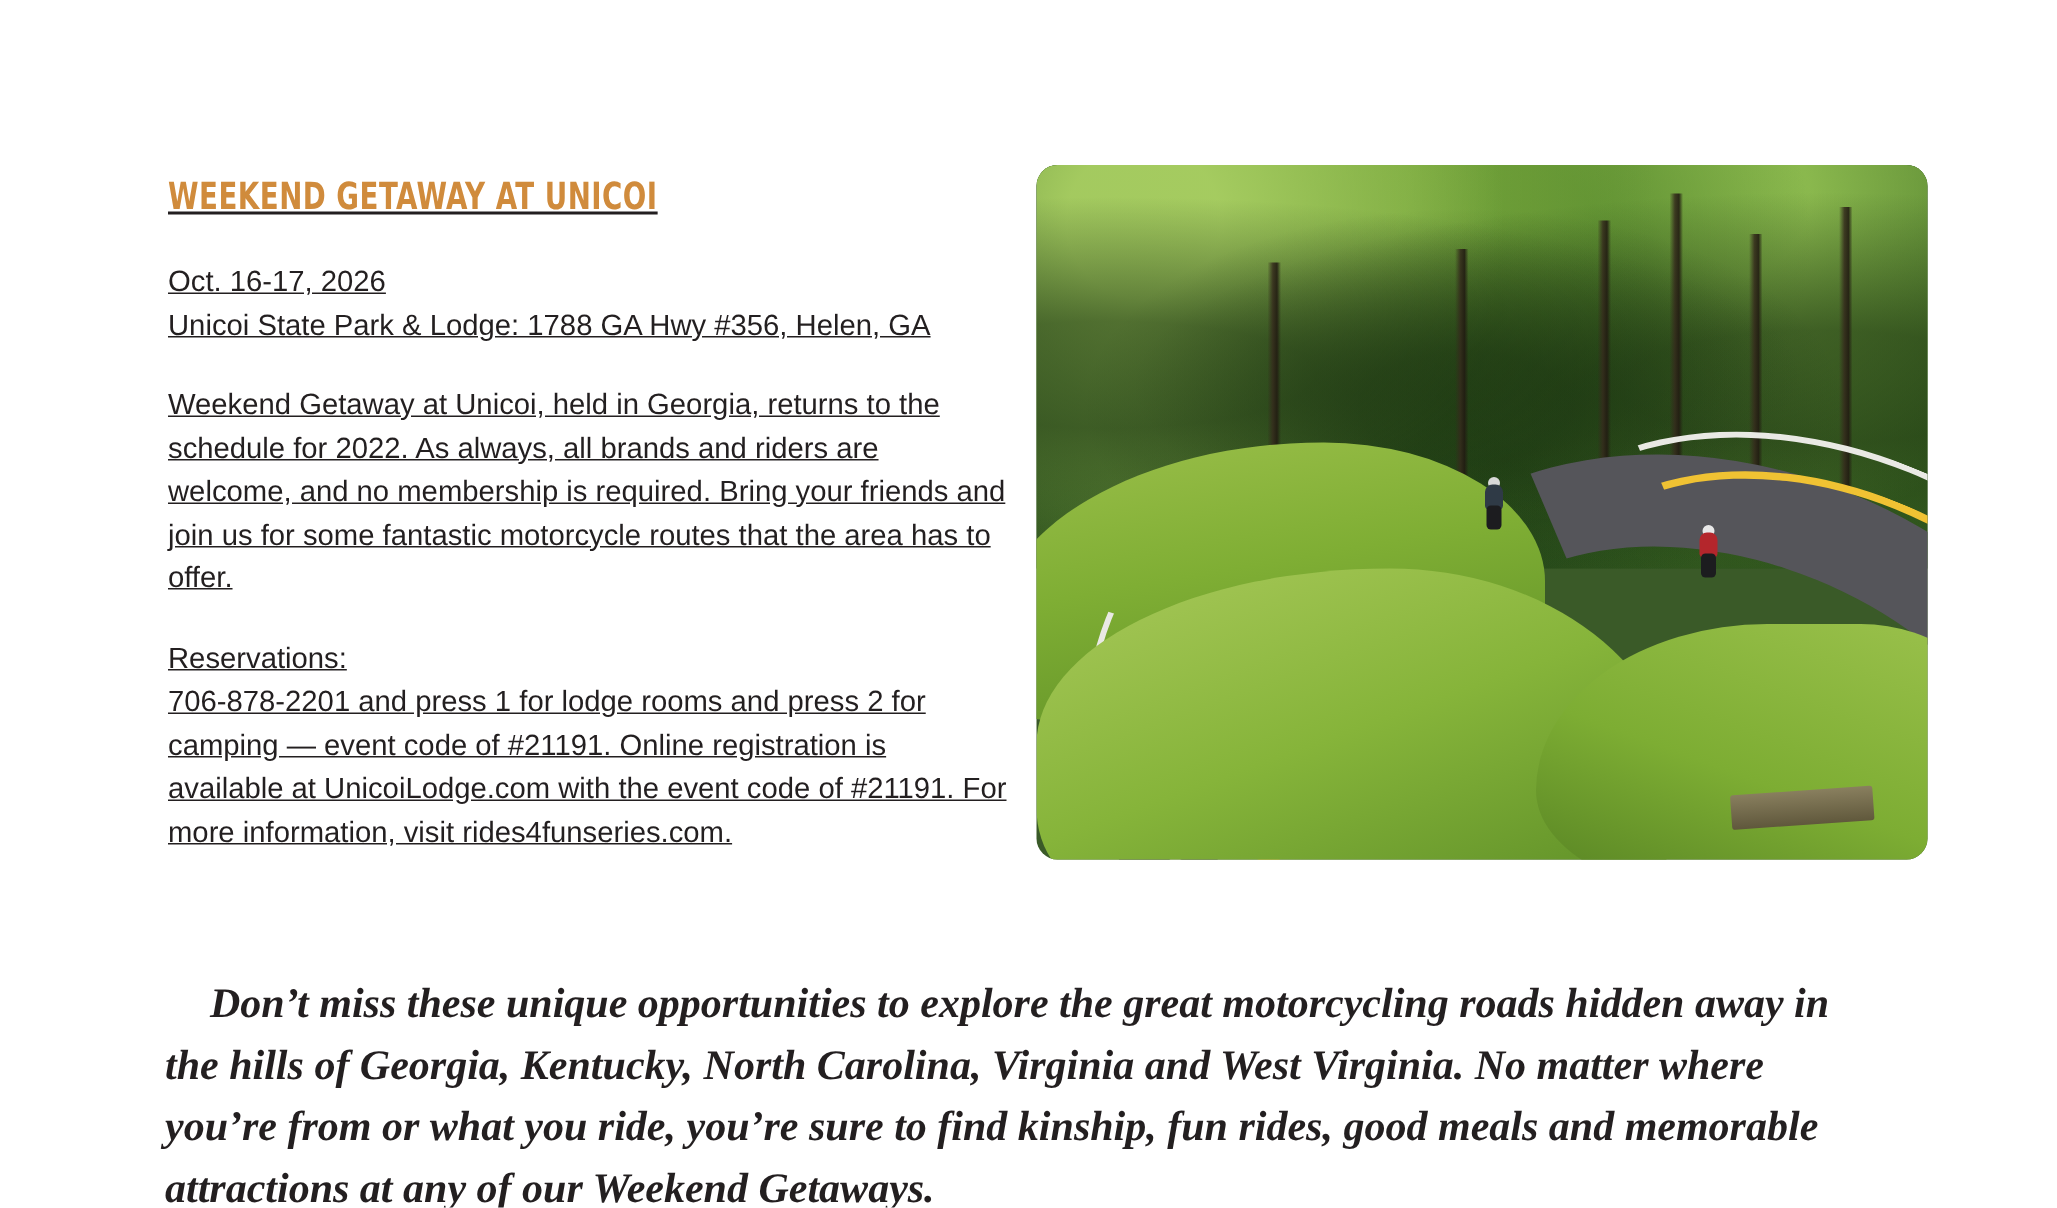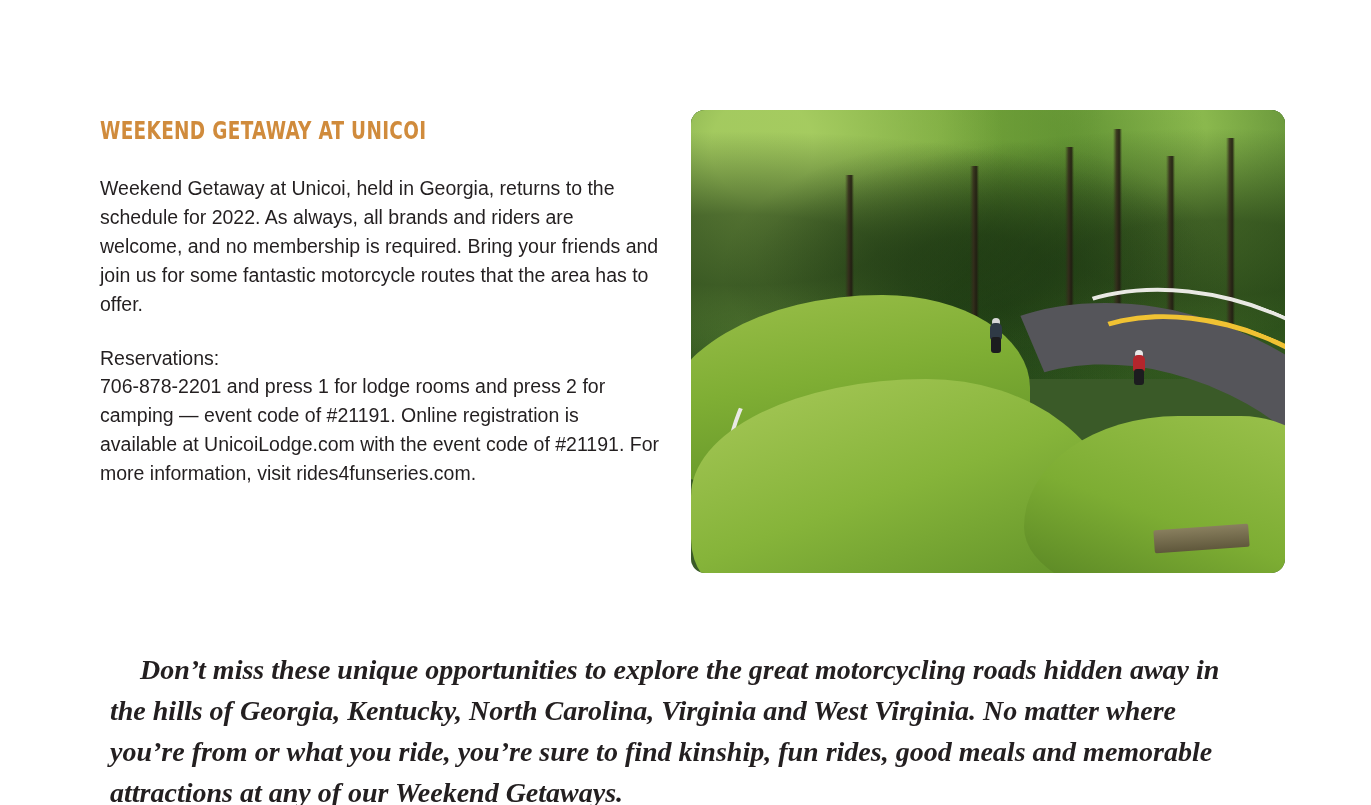--- a/index.html
+++ b/index.html
@@ -12,23 +12,24 @@
     height: 805px;
     position: relative;
     font-family: "Liberation Sans", sans-serif;
     color: #231f20;
     overflow: hidden;
   }
 
   
   .article {
     position: absolute;
-    left: 100px;
+    left: 112px;
     top: 118px;
     width: 560px;
+    text-decoration: underline;
   }
 
   .article-title {
     font-family: "DejaVu Sans Condensed", "Liberation Sans Narrow", "Liberation Sans", sans-serif;
     font-weight: 700;
     font-size: 25px;
     letter-spacing: 0.4px;
     color: #d08b3c;
     text-transform: uppercase;
     transform: scaleX(0.82);
@@ -269,20 +270,24 @@
     text-indent: 30px;
   }
 </style>
 </head>
 <body>
 
 <div class="article">
 
   <h1 class="article-title">WEEKEND GETAWAY AT UNICOI</h1>
 
+  <p class="para tight">
+    <span>Oct. 16-17, 2026</span><br>
+    <span>Unicoi State Park &amp; Lodge: 1788 GA Hwy #356, Helen, GA</span>
+  </p>
 
   <p class="para">Weekend Getaway at Unicoi, held in Georgia, returns to the schedule for 2022. As always, all brands and riders are welcome, and no membership is required. Bring your friends and join us for some fantastic motorcycle routes that the area has to offer.</p>
 
   <p class="para">
     <span>Reservations:</span><br>
     <span>706-878-2201 and press 1 for lodge rooms and press 2 for camping — event code of #21191. Online registration is available at UnicoiLodge.com with the event code of #21191. For more information, visit rides4funseries.com.</span>
   </p>
 </div>
 
 <div class="photo-wrap">

